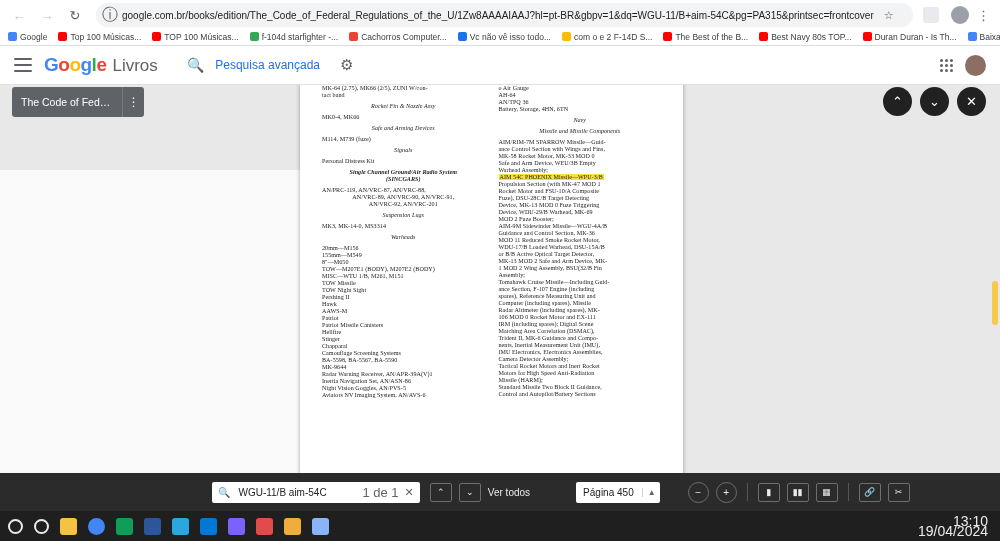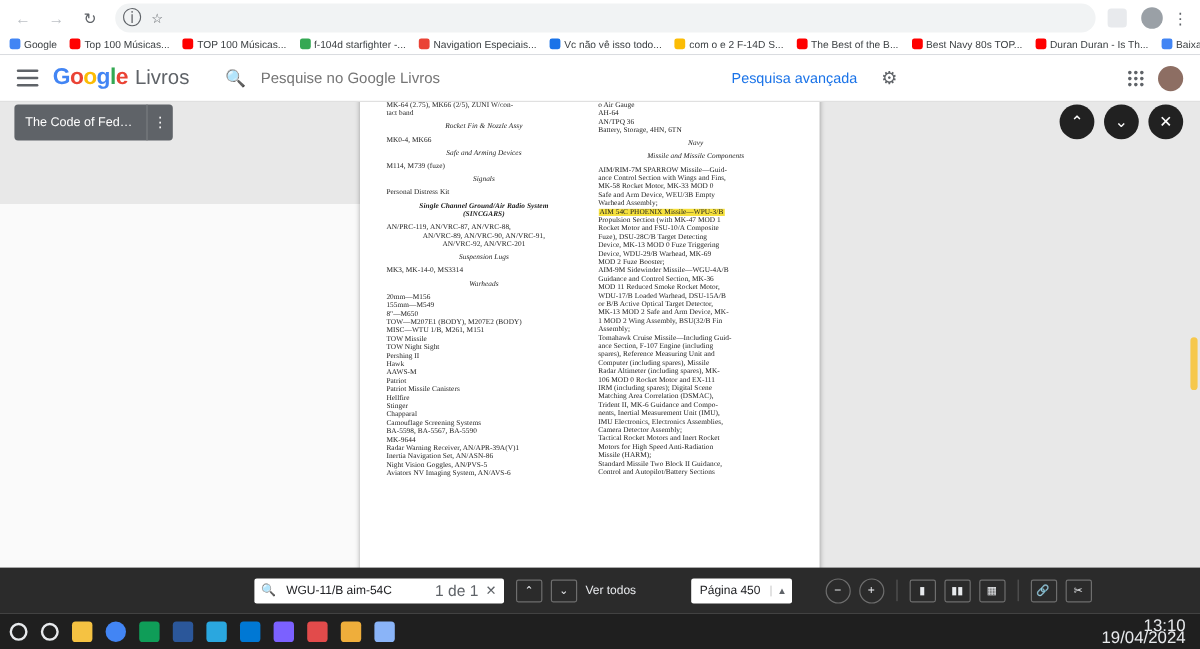--- a/index.html
+++ b/index.html
@@ -100,20 +100,21 @@
 </head>
 <body>
 
 <div class="chrome">
   <div class="navbar">
     <div class="navbtn disabled">←</div>
     <div class="navbtn disabled">→</div>
     <div class="navbtn">↻</div>
     <div class="omnibox">
       <div class="lockico">ⓘ</div>
+      <div class="url">google.com.br/books/edition/The_Code_of_Federal_Regulations_of_the_U/1Zw8AAAAIAAJ?hl=pt-BR&amp;gbpv=1&amp;dq=WGU-11/B+aim-54C&amp;pg=PA315&amp;printsec=frontcover</div>
       <div class="star">☆</div>
     </div>
     <div class="ext"></div>
     <div class="profilepic"></div>
     <div class="dots">⋮</div>
   </div>
   <div class="bookmarks">
     <div class="bm">
         <span class="fav" style="background:#4285F4"></span>
         <span>Google</span>
@@ -125,21 +126,21 @@
     <div class="bm">
         <span class="fav" style="background:#FF0000"></span>
         <span>TOP 100 Músicas...</span>
       </div>
     <div class="bm">
         <span class="fav" style="background:#34A853"></span>
         <span>f-104d starfighter -...</span>
       </div>
     <div class="bm">
         <span class="fav" style="background:#EA4335"></span>
-        <span>Navigation Especiais...</span>
+        <span>Cachorros Computer...</span>
       </div>
     <div class="bm">
         <span class="fav" style="background:#1a73e8"></span>
         <span>Vc não vê isso todo...</span>
       </div>
     <div class="bm">
         <span class="fav" style="background:#FBBC05"></span>
         <span>com o e 2 F-14D S...</span>
       </div>
     <div class="bm">
@@ -167,21 +168,20 @@
       <span></span>
       <span></span>
       <span></span>
     </div>
   <div class="brand">
     <span class="g"><b>G</b><b>o</b><b>o</b><b>g</b><b>l</b><b>e</b></span>
     <span class="sub">Livros</span>
   </div>
   <div class="gsearch">
     <span class="mag">🔍</span>
-    <input placeholder="Pesquise no Google Livros" style="">
     <span class="advlink">Pesquisa avançada</span>
     <span class="gearbtn">⚙</span>
   </div>
   <div class="hdr-right">
     <div class="apps">
         <i></i>
         <i></i>
         <i></i>
         <i></i>
         <i></i>

